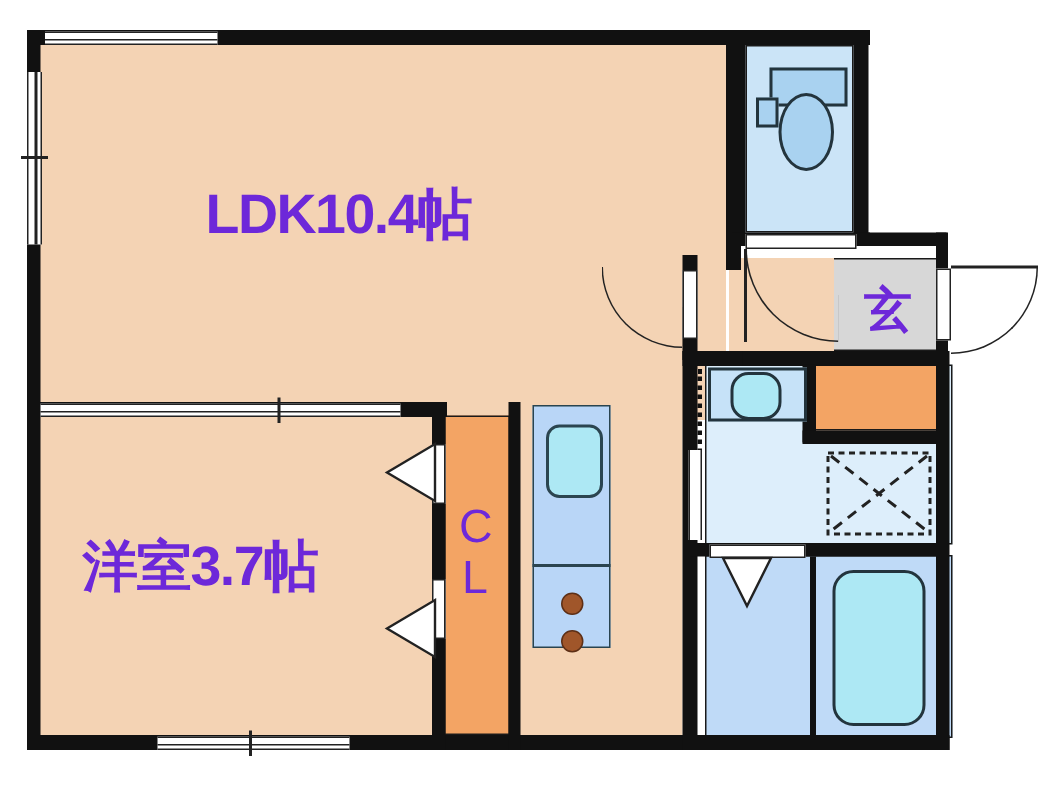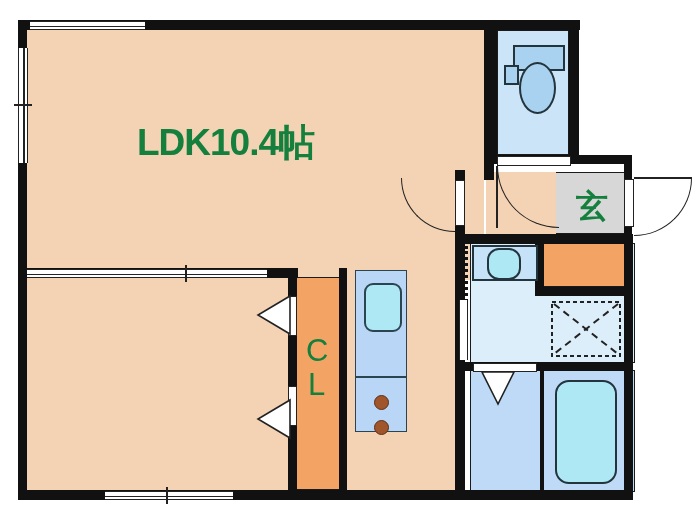--- a/index.html
+++ b/index.html
@@ -15,21 +15,21 @@
   
   .floor{background:#F4D3B4;}
   .orange{background:#F3A464;border:1px solid #1a1a1a;}
   .wetfloor{background:#DDEEFB;border:1px solid #1a1a1a;}
   .toiletfloor{background:#CBE4F7;border:1px solid #1a1a1a;}
   .entryfloor{background:#D7D7D7;border:1px solid #1a1a1a;}
   .kitchen{background:#B9D6F7;border:1px solid #29444f;}
   .bathfloor{background:#BFDAF7;border:1px solid #1a1a1a;}
 
   
-  .label{position:absolute;color:#15803d;font-weight:bold;white-space:nowrap;
+  .label{position:absolute;color:#6d28d9;font-weight:bold;white-space:nowrap;
          letter-spacing:-1px;}
   .ldk-label{font-size:37px;}
   .room-label{font-size:37px;}
   .cl-label{font-size:31px;line-height:0.95;text-align:center;font-weight:normal;}
   .genkan-label{font-size:32px;font-weight:bold;}
 
   
   .win-h{background:#ffffff;border-top:1.5px solid #222;border-bottom:1.5px solid #222;}
   .win-v{background:#ffffff;border-left:1.5px solid #222;border-right:1.5px solid #222;}
   .win-h .mid{position:absolute;left:0;right:0;top:50%;height:1.5px;background:#222;}
@@ -195,19 +195,20 @@
   <div class="tub" style="left:555px;top:380px;width:58px;height:100px;"></div>
 
   <div class="b kitchen" style="left:355px;top:270px;width:52px;height:162px;"></div>
   <div class="ksink" style="left:364px;top:283px;width:34px;height:45px;"></div>
   <div class="kdiv" style="left:355px;top:376px;width:52px;"></div>
   <div class="burner" style="left:374px;top:395px;width:13px;height:13px;"></div>
   <div class="burner" style="left:374px;top:420px;width:13px;height:13px;"></div>
 
   <div class="label ldk-label" style="left:137px;top:118px;">LDK10.4帖</div>
 
+  <div class="label room-label" style="left:55px;top:353px;">洋室3.7帖</div>
 
   <div class="label cl-label" style="left:306px;top:336px;">C</div>
   <div class="label cl-label" style="left:308px;top:370px;">L</div>
 
   <div class="label genkan-label" style="left:576px;top:185px;">玄</div>
 
 </div>
 
 </body></html>

